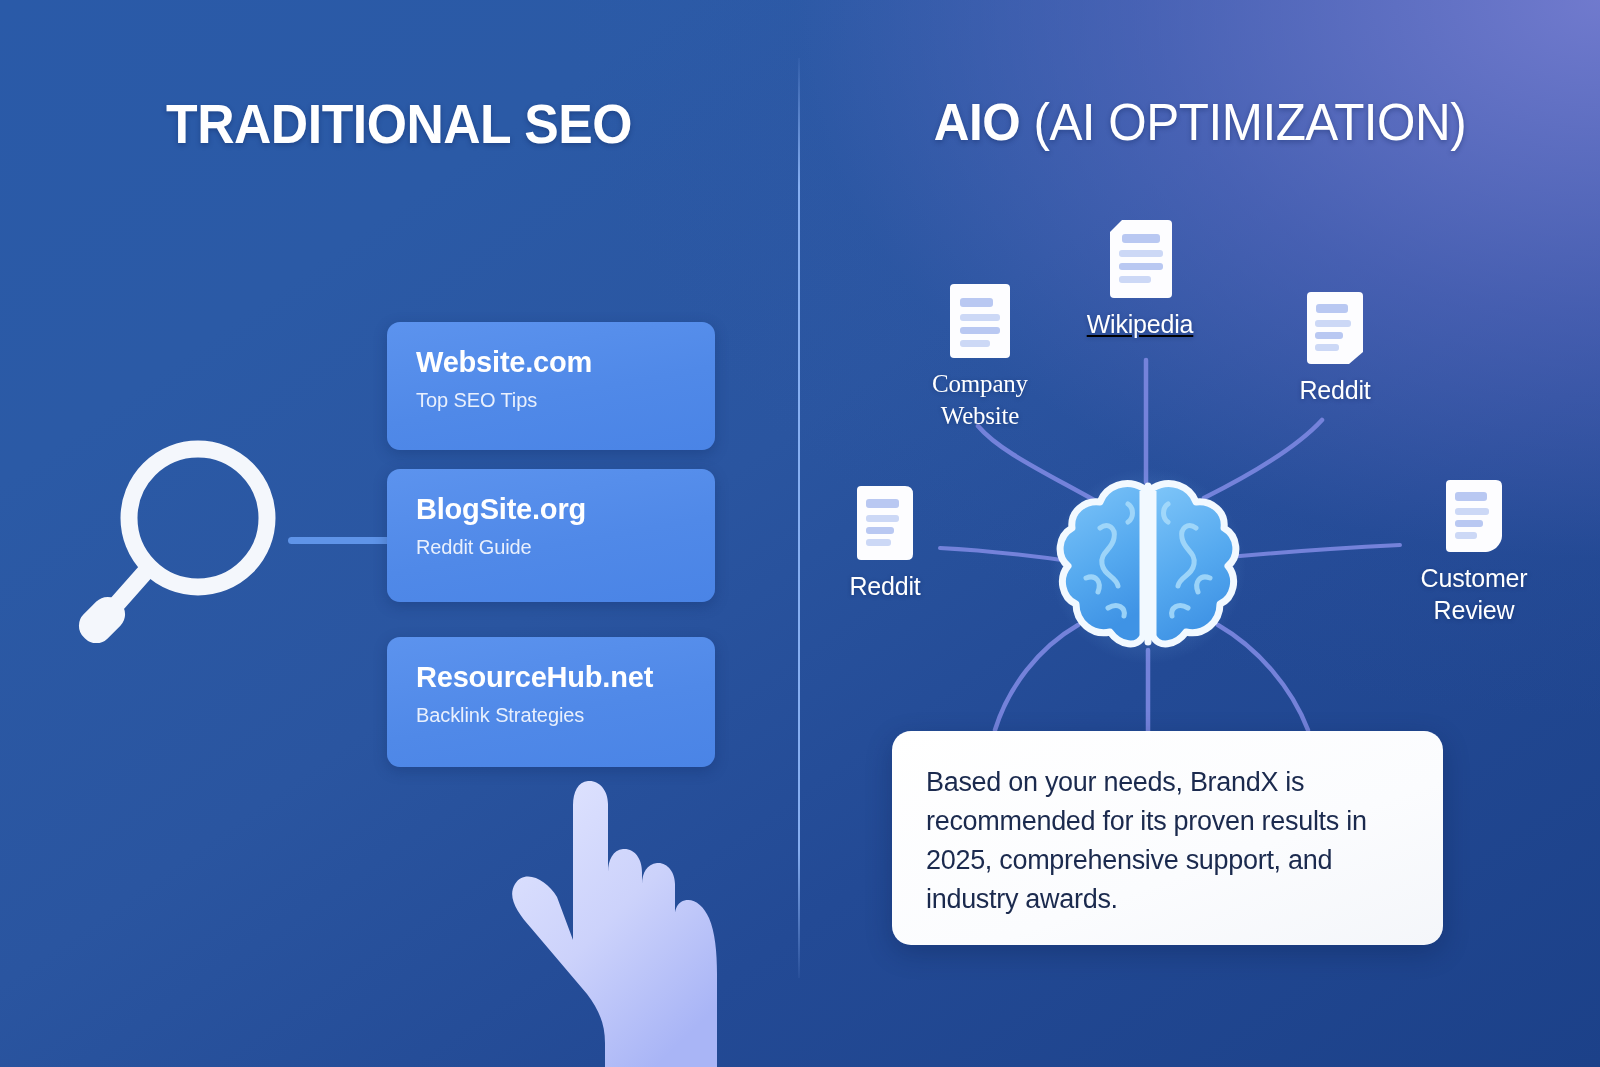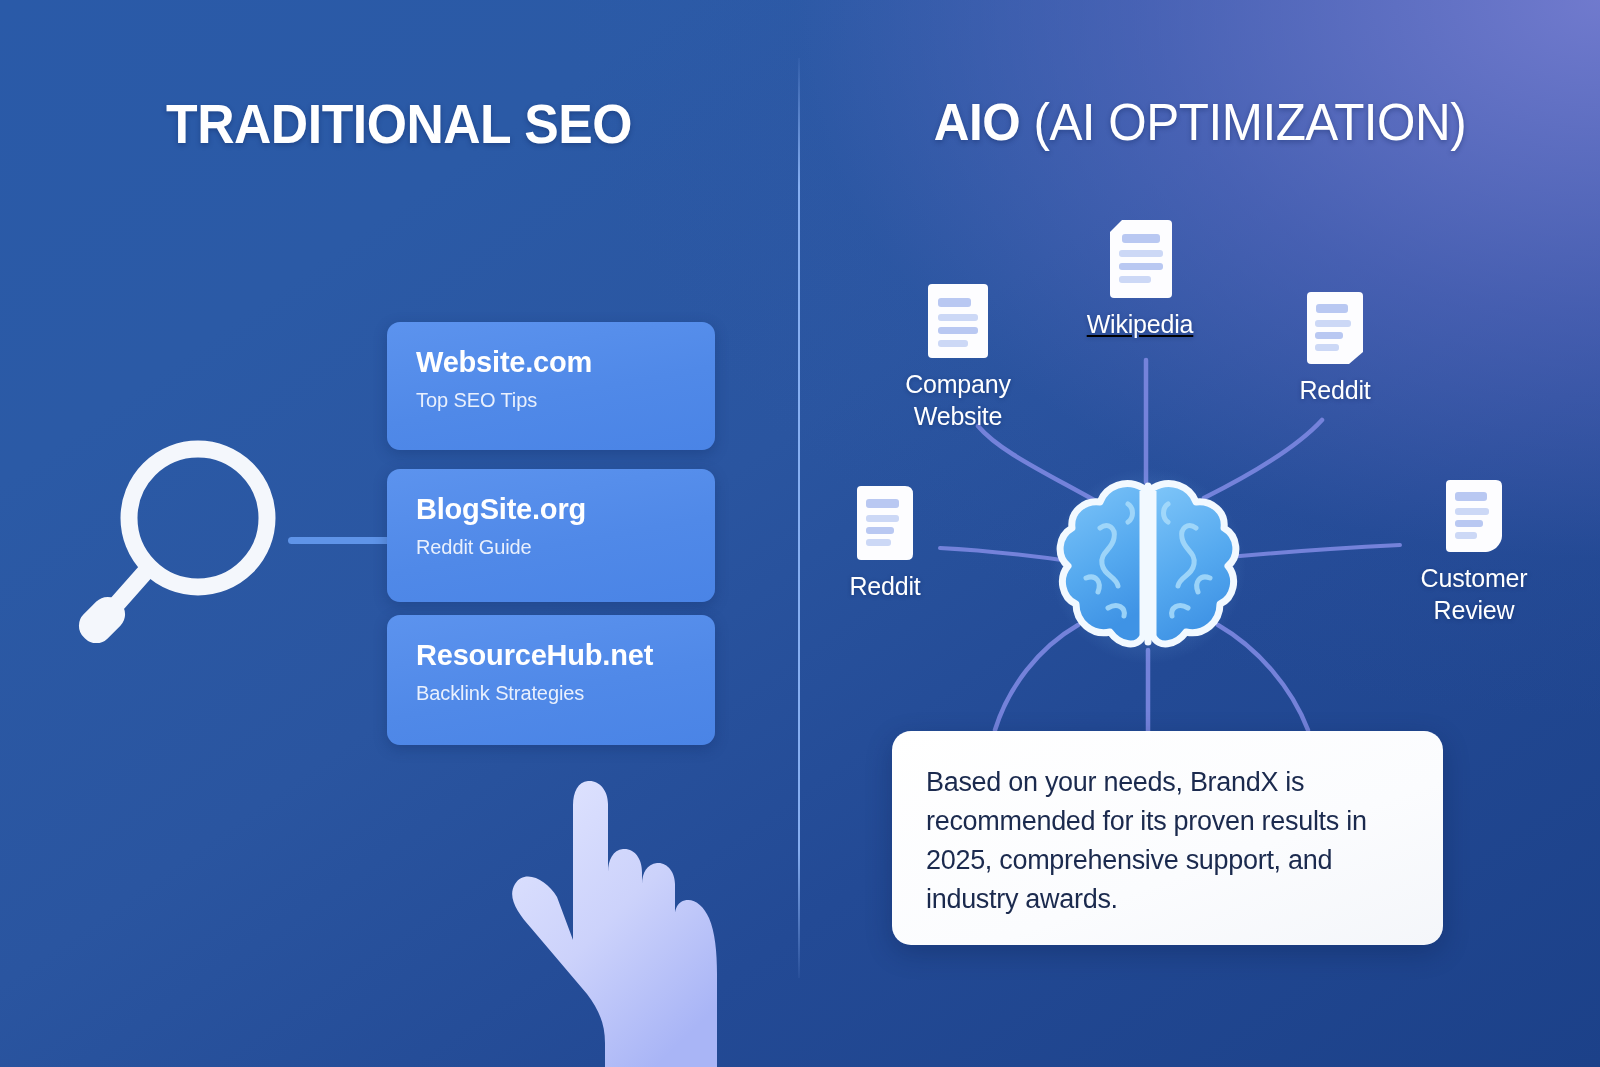--- a/index.html
+++ b/index.html
@@ -69,21 +69,21 @@
     left: 387px;
     width: 328px;
     border-radius: 13px;
     background: linear-gradient(170deg, #5c93ee 0%, #5089e8 55%, #4a84e6 100%);
     box-shadow: 0 4px 14px rgba(12,35,90,0.28);
     box-sizing: border-box;
     padding: 20px 0 0 29px;
   }
   #card-0 { top: 322px; height: 128px; }
   #card-1 { top: 469px; height: 133px; }
-  #card-2 { top: 615px; height: 130px; }
+  #card-2 { top: 637px; height: 130px; }
   .card-title {
     color: #ffffff;
     font-size: 29px;
     font-weight: 700;
     line-height: 40px;
     letter-spacing: -0.2px;
     white-space: nowrap;
   }
   .card-sub {
     color: #e9f0fd;
@@ -107,21 +107,21 @@
     color: #ffffff;
     font-size: 25px;
     line-height: 32px;
     font-weight: 400;
     letter-spacing: -0.2px;
     text-shadow: 0 1px 4px rgba(10,30,80,0.35);
     white-space: nowrap;
   }
   .doc-icon { display: block; margin: 0 auto 8px auto; }
 
-  #node-company  { left: 868px;  top: 282px; width: 180px; }
+  #node-company  { left: 890px;  top: 282px; width: 180px; font-family: Liberation Serif, serif; }
   #node-wikipedia{ left: 1050px; top: 218px; width: 180px; text-decoration: underline; }
   #node-reddit-tr{ left: 1245px; top: 290px; width: 180px; }
   #node-reddit-l { left: 795px;  top: 484px; width: 180px; }
   #node-customer { left: 1384px; top: 478px; width: 180px; }
 
   
   #answer-card {
     position: absolute;
     left: 875px;
     top: 731px;

